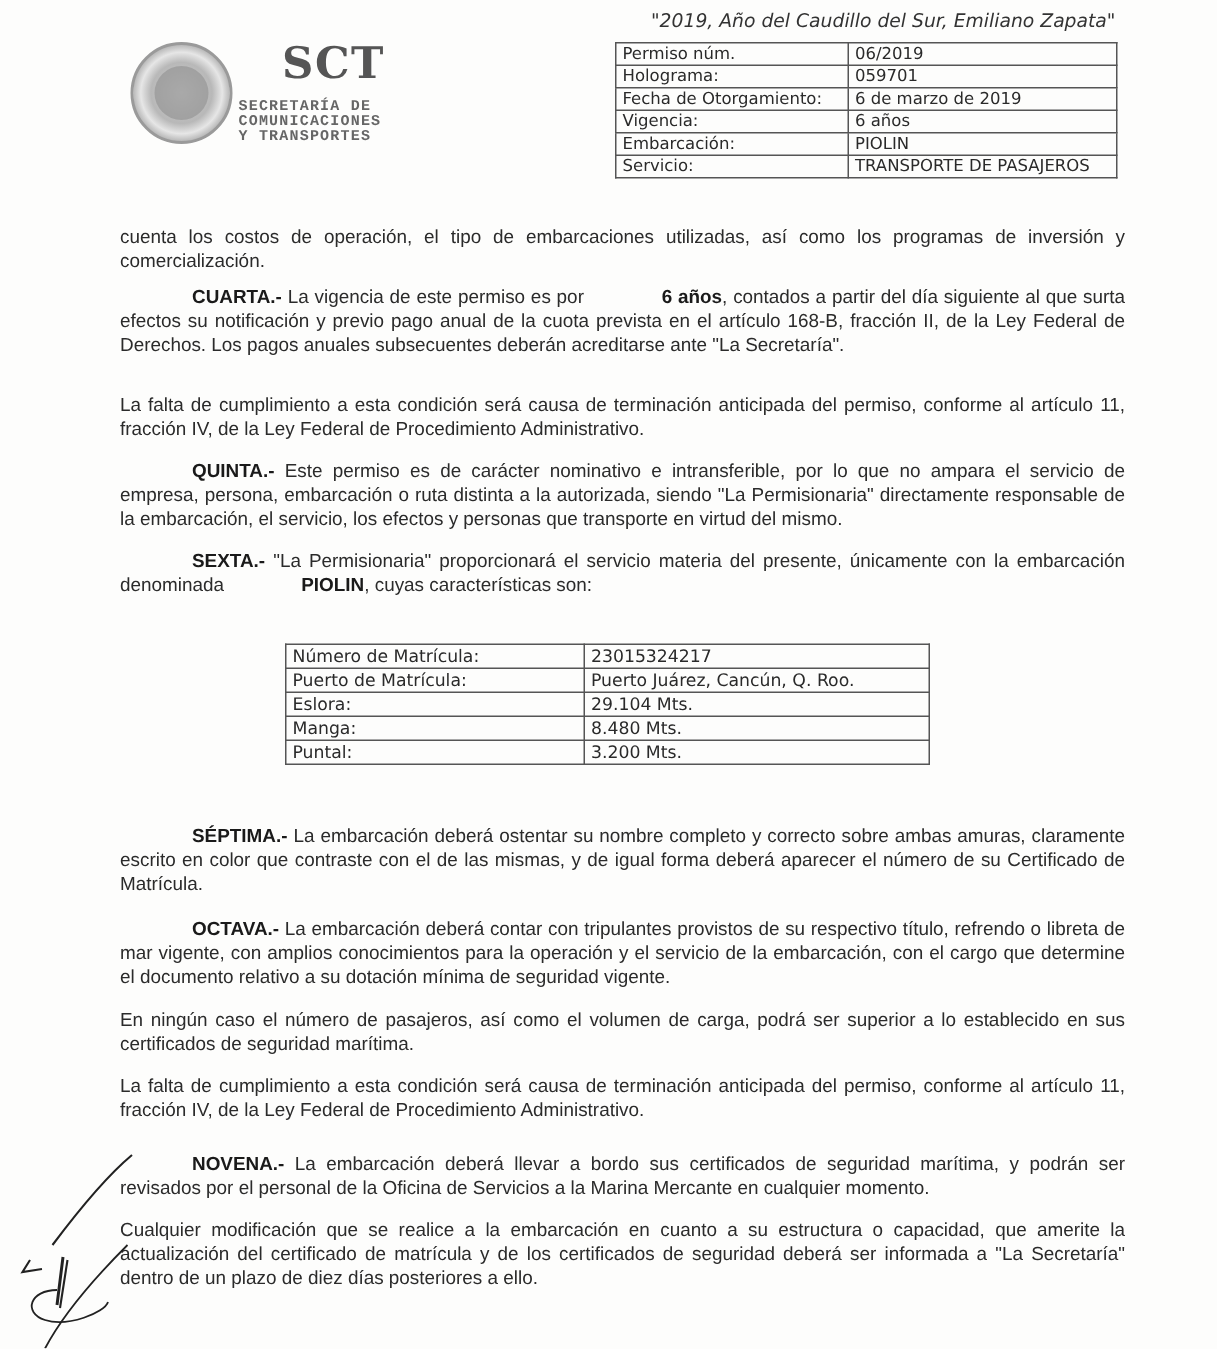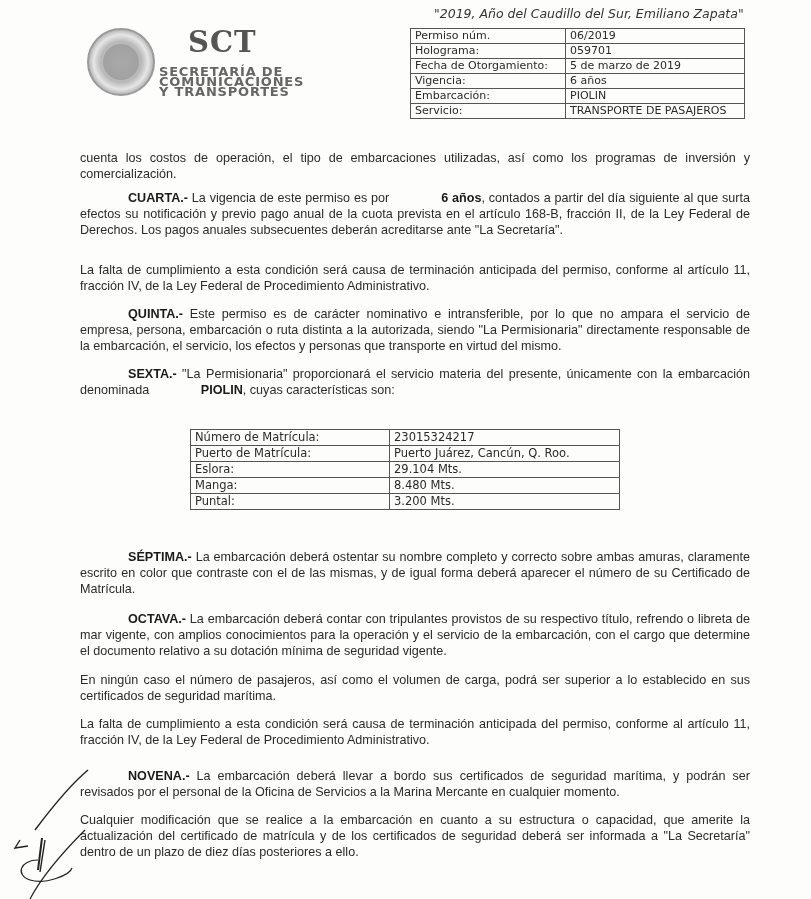--- a/index.html
+++ b/index.html
@@ -15,22 +15,22 @@
   }
   .seal-inner {
     position: absolute; left: 14px; top: 14px; width: 36px; height: 36px;
     border-radius: 50%; background: #8f8f8f; opacity: .6;
   }
   .logo-sct {
     position: absolute; left: 158px; top: 20px; font-family: "DejaVu Serif", serif;
     font-weight: bold; font-size: 29px; color: #555; letter-spacing: 1px; line-height: 44px; margin-left: 30px;
   }
   .logo-sub {
-    position: absolute; left: 159px; top: 67px; font-size: 13px; font-weight: bold;
-    color: #666; line-height: 10px; letter-spacing: .8px;
+    position: absolute; left: 159px; top: 67px; font-size: 10px; font-weight: bold;
+    color: #666; line-height: 10px; letter-spacing: .8px; font-family: Liberation Mono, monospace;
   }
   .motto {
     position: absolute; left: 434px; top: 6px; font-style: italic; font-size: 12.5px; color: #333;
     font-family: "DejaVu Sans", sans-serif;
   }
   table { border-collapse: collapse; font-size: 11px; }
   td { border: 1px solid #555; padding: 0 4px; height: 14px; line-height: 14px; white-space: nowrap; }
   .t-permit { position: absolute; left: 410px; top: 28px; }
   .t-permit td.k { width: 146px; }
   .t-permit td.v { width: 170px; }
@@ -65,21 +65,21 @@
       <tr>
         <td class="k">Permiso núm.</td>
         <td class="v">06/2019</td>
       </tr>
   <tr>
         <td class="k">Holograma:</td>
         <td class="v">059701</td>
       </tr>
   <tr>
         <td class="k">Fecha de Otorgamiento:</td>
-        <td class="v">5 de marzo de 2019</td>
+        <td class="v">6 de marzo de 2019</td>
       </tr>
   <tr>
         <td class="k">Vigencia:</td>
         <td class="v">6 años</td>
       </tr>
   <tr>
         <td class="k">Embarcación:</td>
         <td class="v">PIOLIN</td>
       </tr>
   <tr>

